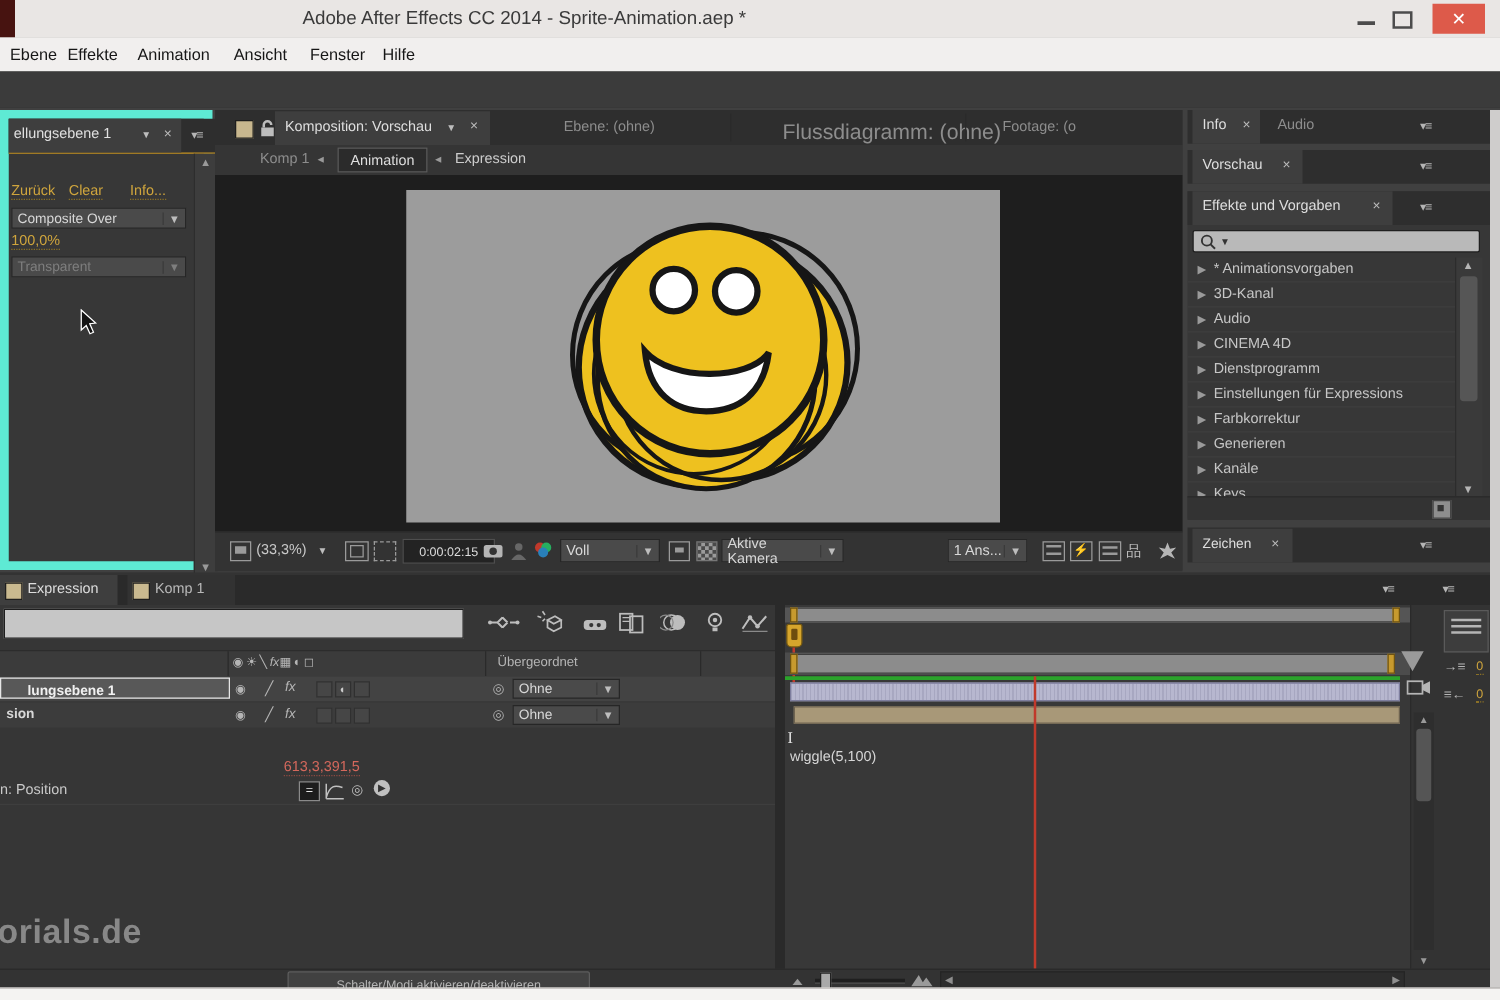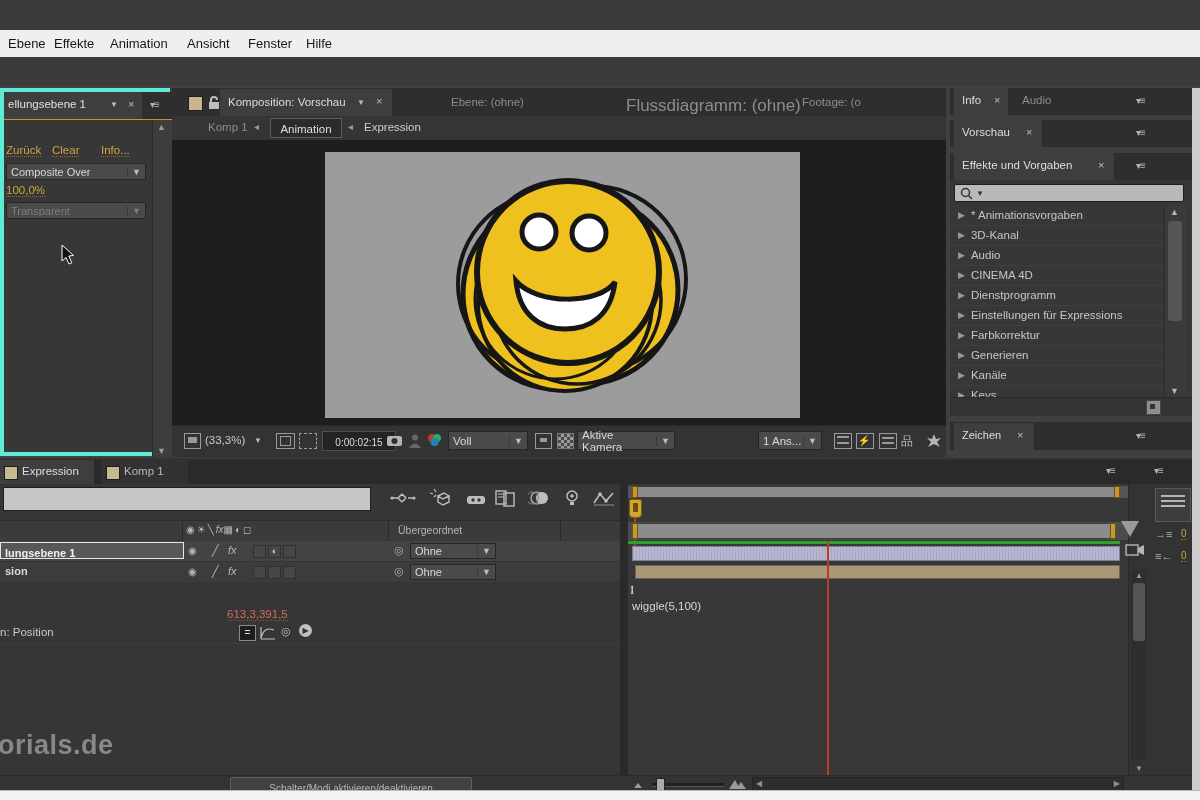--- a/index.html
+++ b/index.html
@@ -24,20 +24,29 @@
   .listrow .lbl{color:#c6c6c6;font-size:11.5px;white-space:nowrap;}
   .swbox{display:inline-block;width:11px;height:11px;background:#464646;border:1px solid #303030;margin-right:2px;vertical-align:middle;}
   .vline{background:#2a2a2a;}
   .tick{position:absolute;width:1px;height:5px;background:#909090;}
 </style>
 </head>
 <body>
 
 <div id="stage">
 
+  <div class="a" style="left:0;top:0;width:1200px;height:30px;background:#e9e6e4;border-bottom:1px solid #b9b6b4;">
+    <div class="a" style="left:0;top:0;width:12px;height:30px;background:#471310;"></div>
+    <div class="a" style="left:242px;top:6px;font-size:15px;color:#3a3a3a;white-space:nowrap;">Adobe After Effects CC 2014 - Sprite-Animation.aep *</div>
+    <div class="a" style="left:1086px;top:17px;width:14px;height:3px;background:#4c4c4c;"></div>
+    <div class="a" style="left:1114px;top:9px;width:12px;height:10px;border:2px solid #4c4c4c;"></div>
+    <div class="a" style="left:1146px;top:3px;width:42px;height:24px;background:#dd5a4a;color:#fff;display:flex;align-items:center;justify-content:center;">
+      <span style="font-size:14px;">✕</span>
+    </div>
+  </div>
 
   <div class="a" style="left:0;top:30px;width:1200px;height:27px;background:#f1efee;border-bottom:1px solid #c9c6c4;color:#161616;font-size:13px;">
     <span class="a" style="left:8px;top:6px;">Ebene</span>
     <span class="a" style="left:54px;top:6px;">Effekte</span>
     <span class="a" style="left:110px;top:6px;">Animation</span>
     <span class="a" style="left:187px;top:6px;">Ansicht</span>
     <span class="a" style="left:248px;top:6px;">Fenster</span>
     <span class="a" style="left:306px;top:6px;">Hilfe</span>
   </div>
 
@@ -104,21 +113,21 @@
       <svg width="13" height="13">
           <circle cx="5.5" cy="5.5" r="4" fill="none" stroke="#333" stroke-width="1.5"></circle>
           <path d="M8.5 8.5 L12 12" stroke="#333" stroke-width="1.5"></path>
         </svg>
       <span style="color:#2e2e2e;font-size:12px;">Hilfe durchsuchen</span>
     </div>
   </div>
 
   <div class="a" style="left:0;top:86px;width:1200px;height:372px;background:#404040;"></div>
 
-  <div class="a" style="left:0;top:88px;width:170px;height:368px;background:#373737;border:4px solid #5eead4;box-sizing:border-box;">
+  <div class="a" style="left:0;top:88px;width:170px;height:368px;background:#373737;border:7px solid #5eead4;box-sizing:border-box;">
     <div class="a tabbar" style="left:0;top:0;width:168px;height:27px;border-bottom:1px solid #c69423;">
       <div class="a tab-active" style="left:0;top:0;width:138px;height:27px;">
         <span class="a" style="left:4px;top:6px;font-size:11.5px;color:#e0e0e0;white-space:nowrap;">ellungsebene 1</span>
         <span class="a" style="left:106px;top:8px;font-size:8px;color:#bdbdbd;">▼</span>
         <span class="a" style="left:124px;top:6px;font-size:11px;color:#bdbdbd;">×</span>
       </div>
       <span class="a pmenu" style="left:146px;top:7px;">▾≡</span>
     </div>
 
     <span class="a yel dot-u" style="left:2px;top:52px;font-size:11.5px;">Zurück</span>
@@ -404,21 +413,21 @@
       <div class="a" style="left:0;top:36px;width:620px;height:20px;background:#3b3b3b;border-top:1px solid #2c2c2c;border-bottom:1px solid #2c2c2c;">
         <span class="a" style="left:186px;top:3px;color:#b5b5b5;font-size:10px;letter-spacing:2px;">◉☀╲<i style="letter-spacing:0">fx</i>▦◐◻</span>
         <div class="a vline" style="left:182px;top:0;width:1px;height:20px;"></div>
         <div class="a vline" style="left:388px;top:0;width:1px;height:20px;"></div>
         <span class="a" style="left:398px;top:3px;font-size:10.5px;color:#b5b5b5;">Übergeordnet</span>
         <div class="a vline" style="left:560px;top:0;width:1px;height:20px;"></div>
       </div>
 
       <div class="a" style="left:0;top:57px;width:620px;height:20px;background:#434343;">
         <div class="a" style="left:0;top:1px;width:184px;height:17px;background:#585858;border:1px solid #e6e6e6;box-sizing:border-box;">
-          <span style="font-size:11px;font-weight:bold;color:#f0f0f0;padding-left:4px;line-height:15px;display:inline-block;white-space:nowrap;">lungsebene 1</span>
+          <span style="font-size:11px;font-weight:bold;color:#f0f0f0;padding-left:21px;line-height:15px;display:inline-block;white-space:nowrap;">lungsebene 1</span>
         </div>
         <span class="a" style="left:188px;top:4px;color:#b5b5b5;font-size:10px;">◉</span>
         <span class="a" style="left:212px;top:3px;color:#b5b5b5;font-size:11px;">╱</span>
         <span class="a" style="left:228px;top:3px;color:#b5b5b5;font-size:11px;font-style:italic;">fx</span>
         <span class="swbox a" style="left:253px;top:4px;"></span>
         <span class="swbox a" style="left:268px;top:4px;text-align:center;color:#ccc;font-size:9px;line-height:11px;">◐</span>
         <span class="swbox a" style="left:283px;top:4px;"></span>
         <span class="a" style="left:394px;top:3px;color:#b5b5b5;font-size:11px;">◎</span>
         <div class="dd" style="left:410px;top:2px;width:86px;height:16px;">
           <span style="font-size:11px;">Ohne</span>

